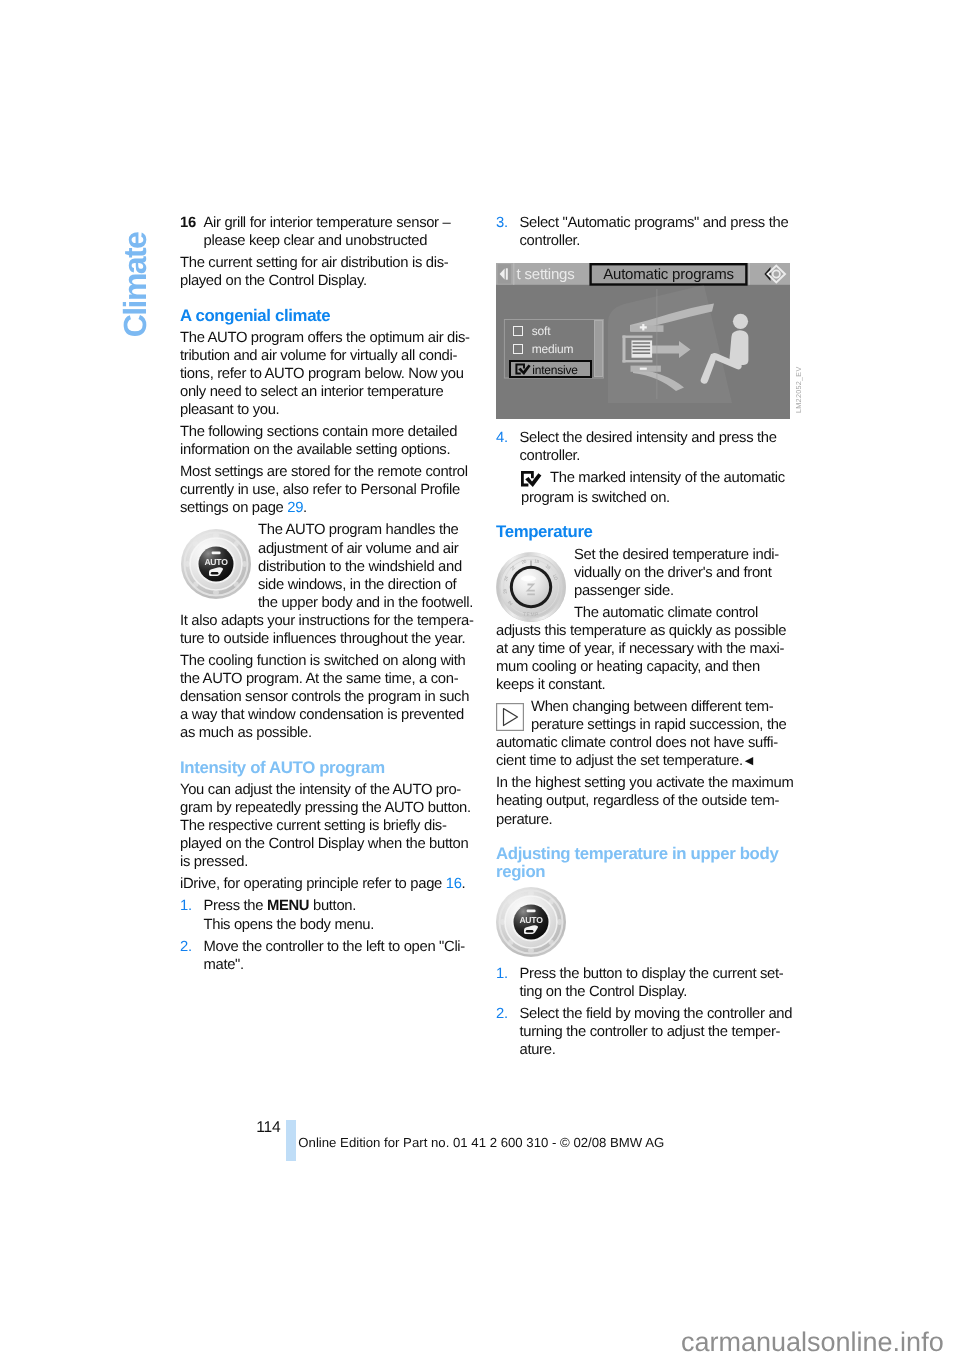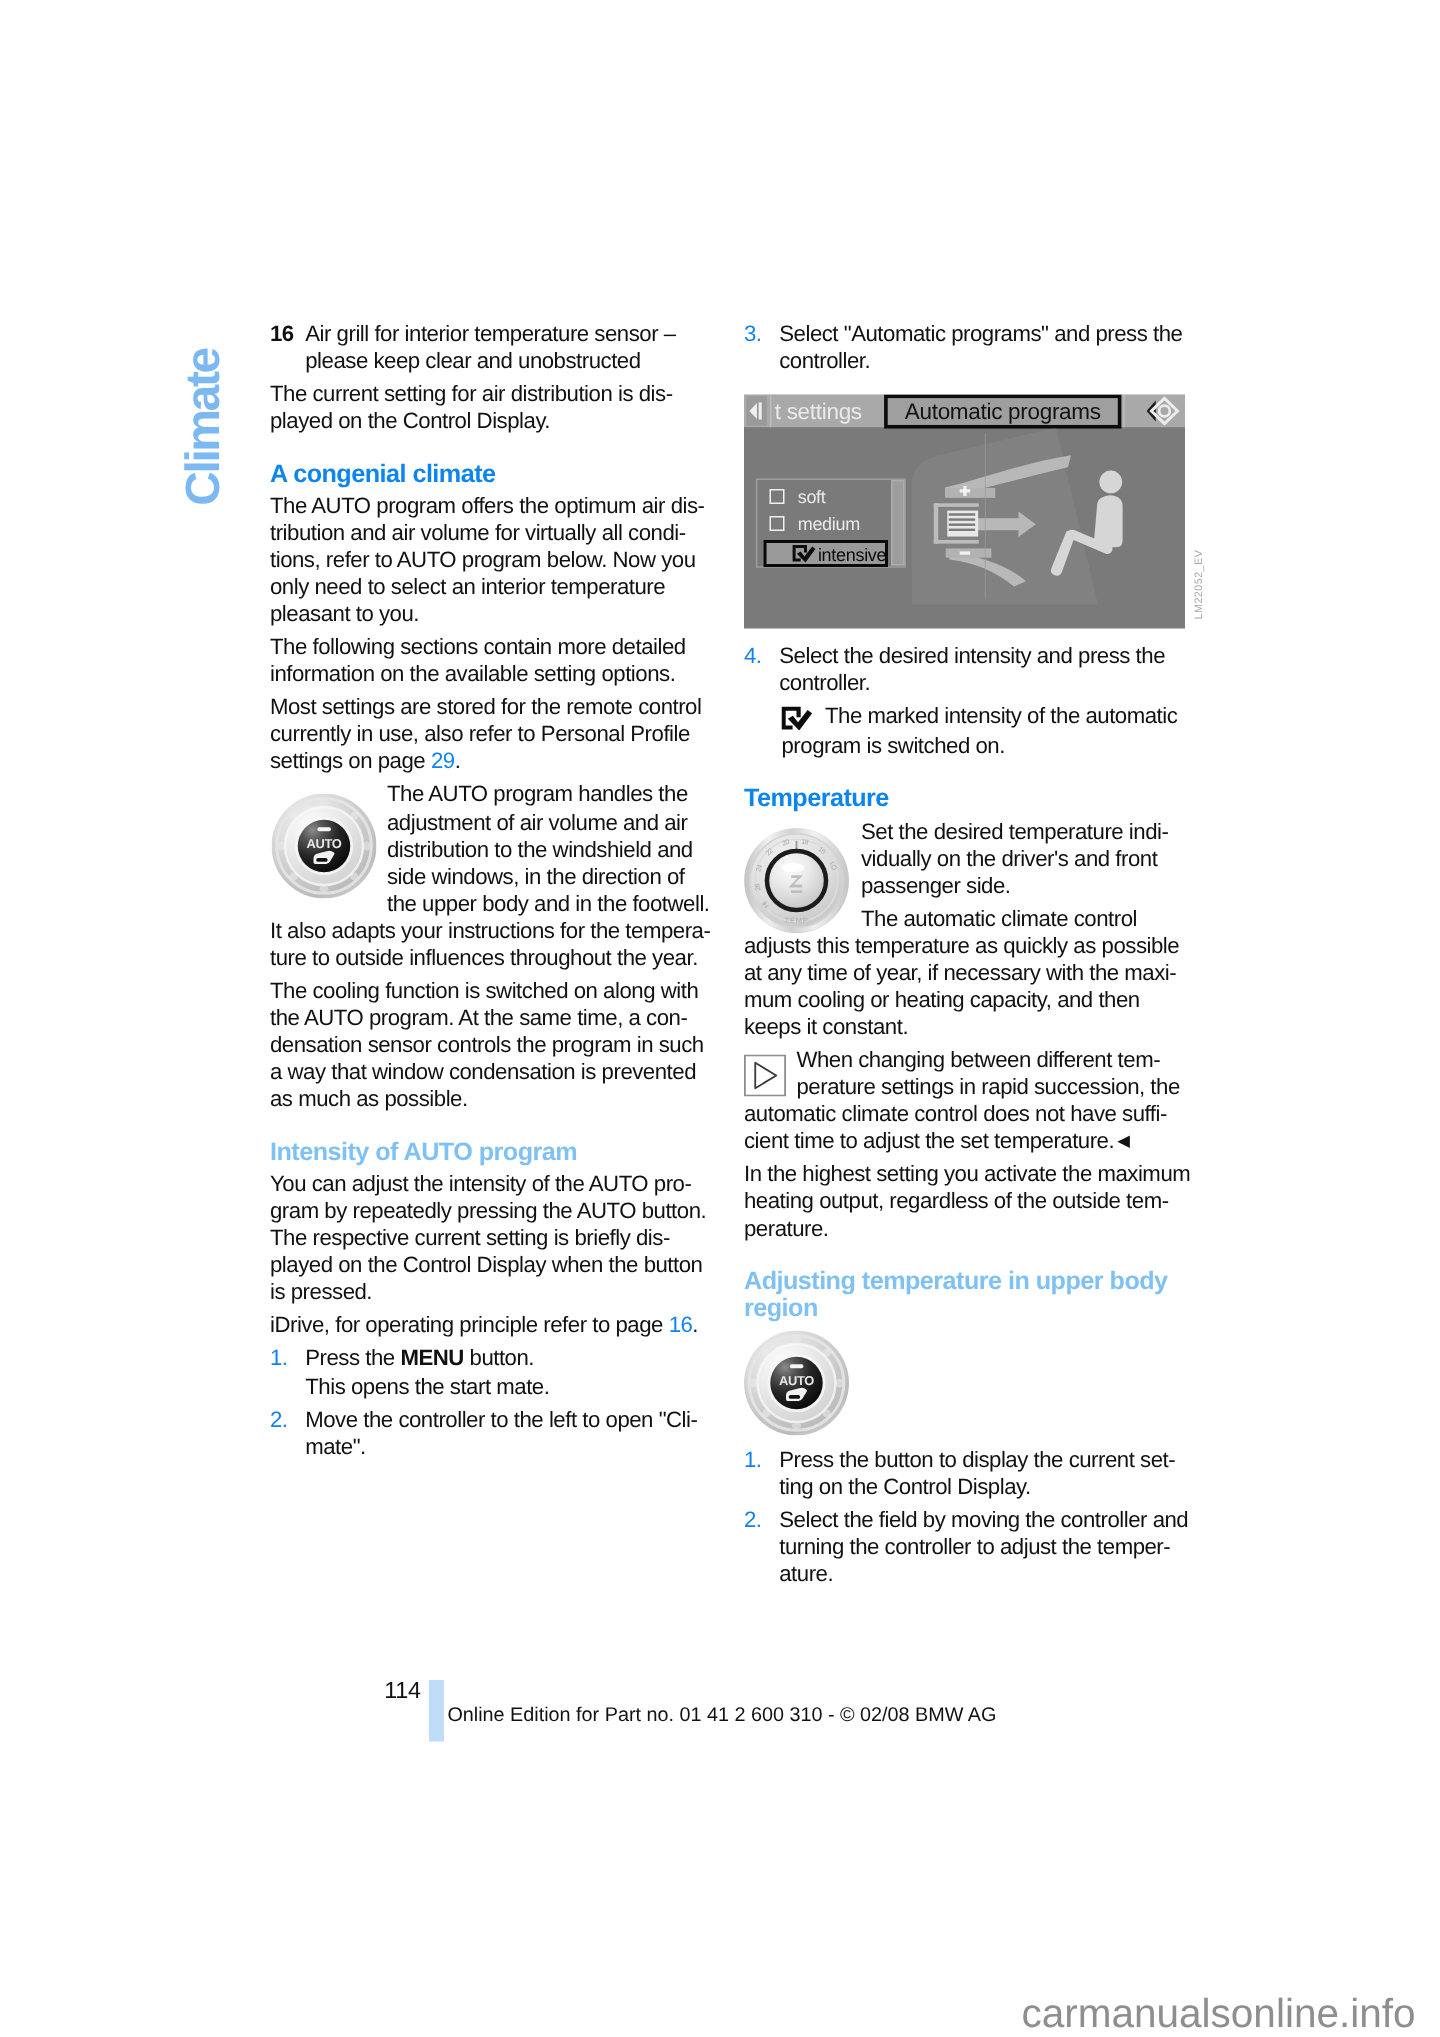--- a/index.html
+++ b/index.html
@@ -67,21 +67,21 @@
   .disp-code{position:absolute;left:299px;top:150.5px;transform:rotate(-90deg);
     transform-origin:0 0;font-size:7.2px;line-height:7.2px;color:#a8a8a8;letter-spacing:0.3px;white-space:nowrap;
     font-family:"Liberation Sans",sans-serif;}
 
   .dispopts{position:absolute;left:12.3px;top:59.5px;width:99px;letter-spacing:-0.2px;}
   .opt{position:relative;height:18.2px;line-height:18.2px;color:#eaeaea;font-size:12px;
        padding-left:5px;box-sizing:border-box;}
   .opt .cb{display:inline-block;width:9.5px;height:9.5px;border:1.8px solid #f0f0f0;
            box-sizing:border-box;margin-right:9px;vertical-align:-0.5px;}
   .opt.sel{background:#9a9a9a;color:#0a0a0a;border:2px solid #090909;height:17.6px;line-height:17.6px;
-           margin-left:0.7px;width:83.3px;padding-left:17px;box-sizing:border-box;margin-top:1.5px;
+           margin-left:0.7px;width:83.3px;padding-left:4px;box-sizing:border-box;margin-top:1.5px;
            white-space:nowrap;overflow:visible;}
   .opt.sel .cb{border:0;width:18.8px;height:13px;margin-right:-1.5px;vertical-align:-2.2px;}
   .opt.sel .cb svg{display:block;}
   .optscroll{position:absolute;left:97.5px;top:57px;width:9.7px;height:57.5px;background:#9d9d9d;border:0.8px solid #adadad;box-sizing:border-box;}
   .icochk{margin:2px 5px -3px 0;}
   .icotri{margin:5px 7px -5px 0;}
   .endmark{margin-left:2px;font-size:11px;vertical-align:1px;letter-spacing:0;}
 </style>
 </head>
 <body>
@@ -158,21 +158,21 @@
       <p class="beside">The AUTO program handles the<br>adjustment of air volume and air<br>distribution to the windshield and<br>side windows, in the direction of<br>the upper body and in the footwell.</p>
     </div>
     <p>It also adapts your instructions for the tempera-<br>ture to outside influences throughout the year.</p>
     <p>The cooling function is switched on along with<br>the AUTO program. At the same time, a con-<br>densation sensor controls the program in such<br>a way that window condensation is prevented<br>as much as possible.</p>
 
     <h3>Intensity of AUTO program</h3>
     <p>You can adjust the intensity of the AUTO pro-<br>gram by repeatedly pressing the AUTO button.<br>The respective current setting is briefly dis-<br>played on the Control Display when the button<br>is pressed.</p>
     <p><span>iDrive, for operating principle refer to page </span><span class="lnk">16</span><span>.</span></p>
 
     <div class="step">
-      <span class="num">1.</span><span><span>Press the </span><b>MENU</b><span> button.</span><br><span>This opens the start mate.</span></span>
+      <span class="num">1.</span><span><span>Press the </span><b>MENU</b><span> button.</span><br><span>This opens the body menu.</span></span>
     </div>
     <div class="step">
       <span class="num">2.</span><span>Move the controller to the left to open "Cli-<br>mate".</span>
     </div>
   </div>
 
   <div class="col col-right">
     <div class="step">
       <span class="num">3.</span><span>Select "Automatic programs" and press the<br>controller.</span>
     </div>

